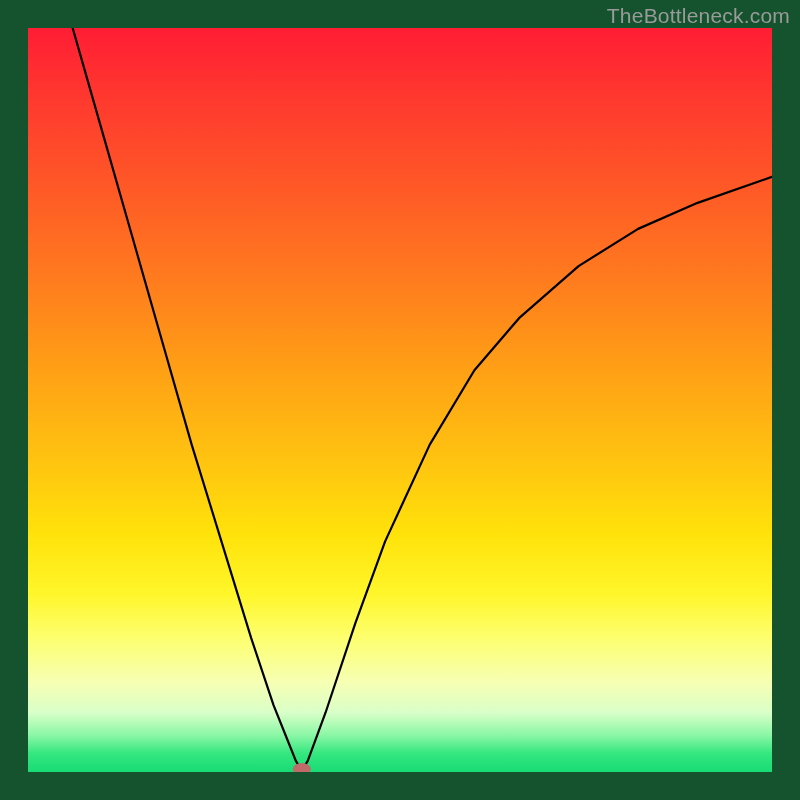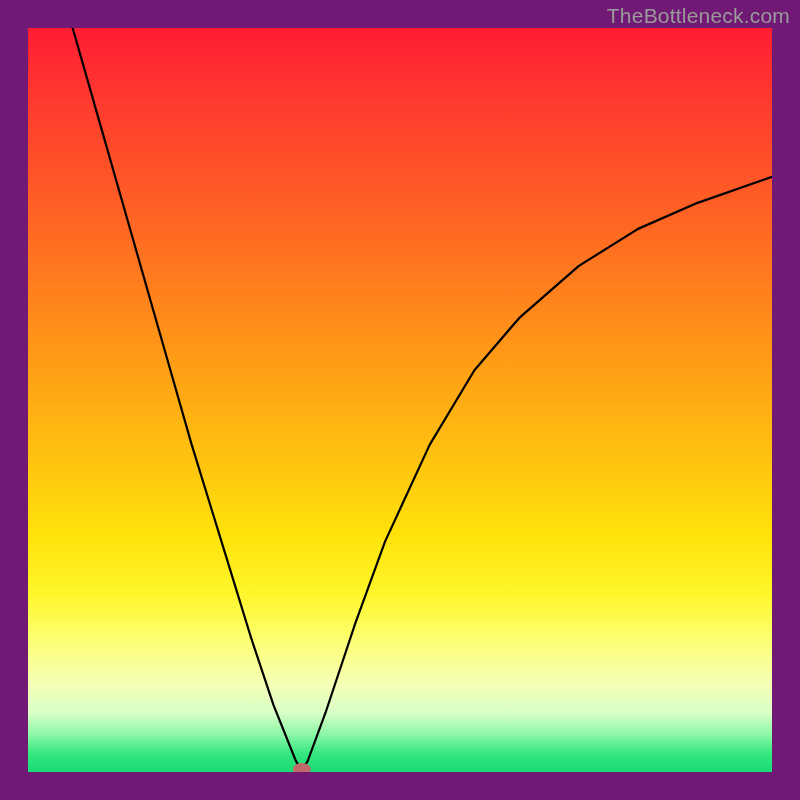--- a/index.html
+++ b/index.html
@@ -8,21 +8,21 @@
     width: 800px;
     height: 800px;
     background: #000;
     font-family: Arial, Helvetica, sans-serif;
     overflow: hidden;
   }
   .frame {
     position: relative;
     width: 800px;
     height: 800px;
-    background: #701a75;
+    background: #14532d;
   }
   .plot {
     position: absolute;
     left: 28px;
     top: 28px;
     width: 744px;
     height: 744px;
     
     background: linear-gradient(
       to bottom,

